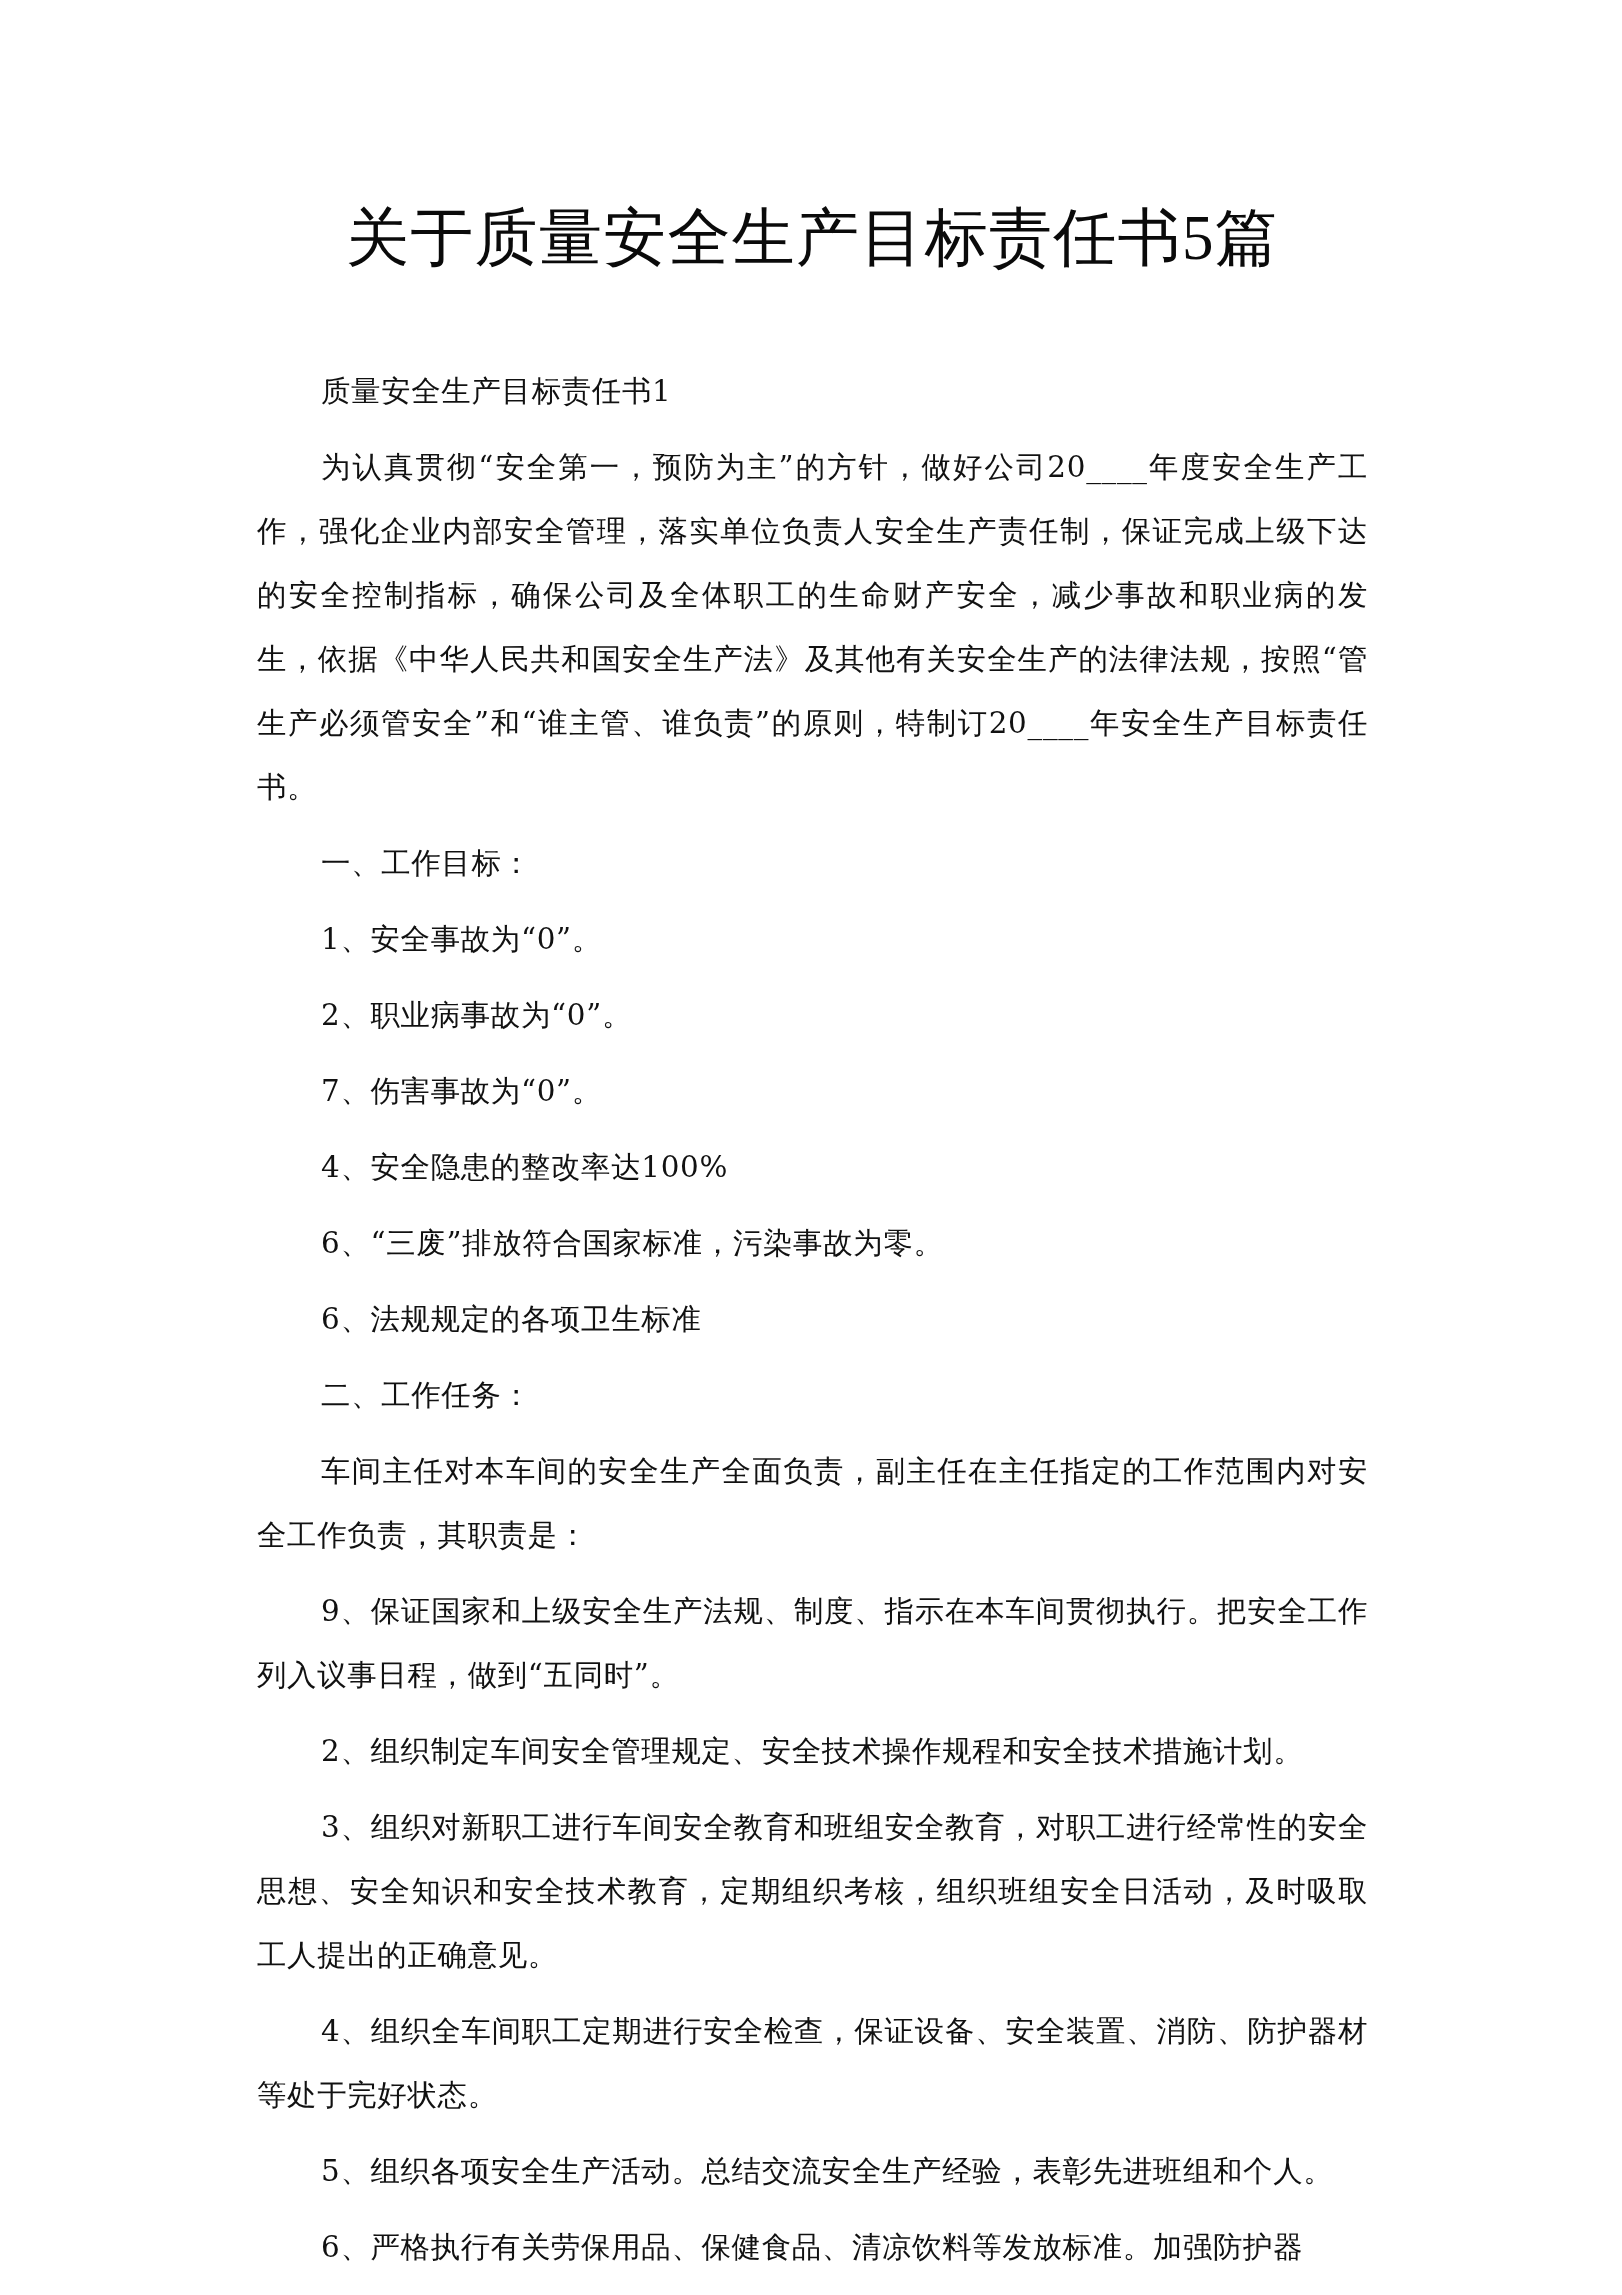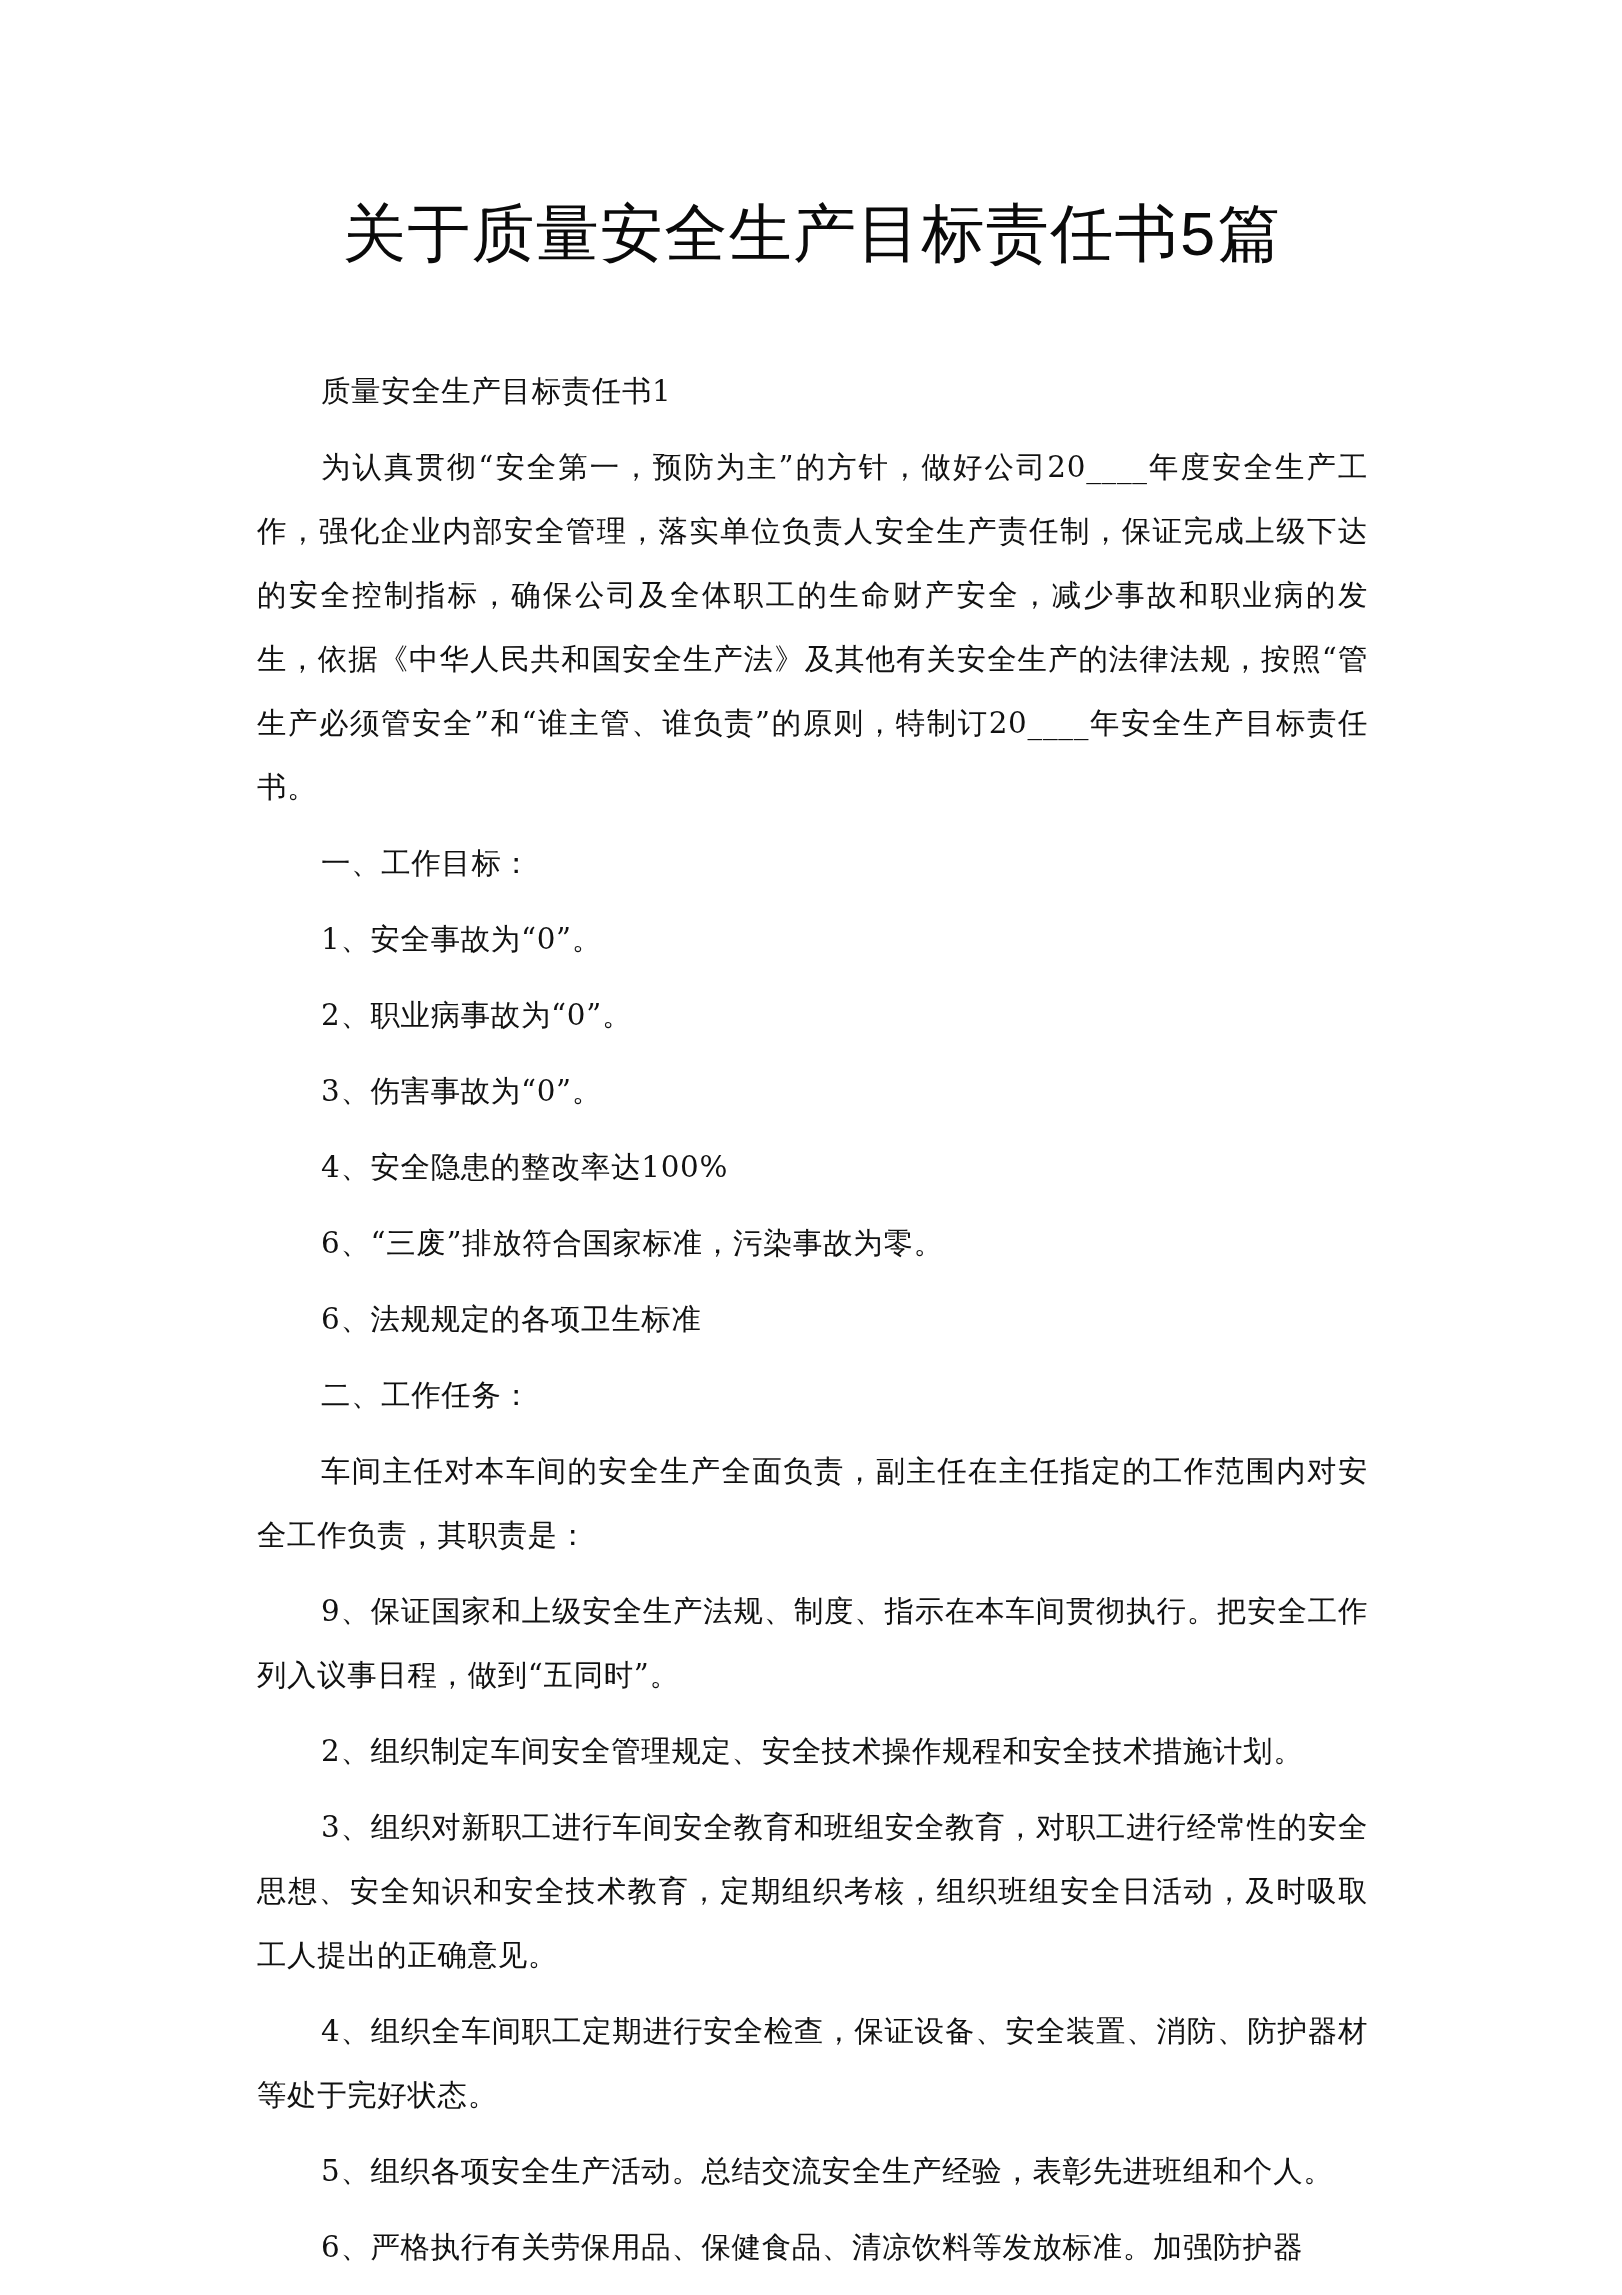--- a/index.html
+++ b/index.html
@@ -23,21 +23,21 @@
     }
     .title {
       position: absolute;
       left: 0;
       width: 1135px;
       top: 196px;
       text-align: center;
       font-size: 63px;
       line-height: 85px;
       letter-spacing: 1.3px;
-      font-family: Liberation Mono, monospace;
+      font-family: Liberation Serif, serif;
       color: #0a0a0a;
     }
     .body {
       position: absolute;
       left: 0;
       top: 347px;
       width: 1135px;
       font-size: 29.4px;
       line-height: 64px;
       letter-spacing: 0.7px;
@@ -53,21 +53,21 @@
 
 <div class="page">
   <div class="title">关于质量安全生产目标责任书5篇</div>
 
   <div class="body">
     <p class="para">质量安全生产目标责任书1</p>
     <p class="para">为认真贯彻“安全第一，预防为主”的方针，做好公司20____年度安全生产工作，强化企业内部安全管理，落实单位负责人安全生产责任制，保证完成上级下达的安全控制指标，确保公司及全体职工的生命财产安全，减少事故和职业病的发生，依据《中华人民共和国安全生产法》及其他有关安全生产的法律法规，按照“管生产必须管安全”和“谁主管、谁负责”的原则，特制订20____年安全生产目标责任书。</p>
     <p class="para">一、工作目标：</p>
     <p class="para">1、安全事故为“0”。</p>
     <p class="para">2、职业病事故为“0”。</p>
-    <p class="para">3、伤害事故为“0”。</p>
+    <p class="para">7、伤害事故为“0”。</p>
     <p class="para">4、安全隐患的整改率达100%</p>
     <p class="para">6、“三废”排放符合国家标准，污染事故为零。</p>
     <p class="para">6、法规规定的各项卫生标准</p>
     <p class="para">二、工作任务：</p>
     <p class="para">车间主任对本车间的安全生产全面负责，副主任在主任指定的工作范围内对安全工作负责，其职责是：</p>
     <p class="para">9、保证国家和上级安全生产法规、制度、指示在本车间贯彻执行。把安全工作列入议事日程，做到“五同时”。</p>
     <p class="para">2、组织制定车间安全管理规定、安全技术操作规程和安全技术措施计划。</p>
     <p class="para">3、组织对新职工进行车间安全教育和班组安全教育，对职工进行经常性的安全思想、安全知识和安全技术教育，定期组织考核，组织班组安全日活动，及时吸取工人提出的正确意见。</p>
     <p class="para">4、组织全车间职工定期进行安全检查，保证设备、安全装置、消防、防护器材等处于完好状态。</p>
     <p class="para">5、组织各项安全生产活动。总结交流安全生产经验，表彰先进班组和个人。</p>

